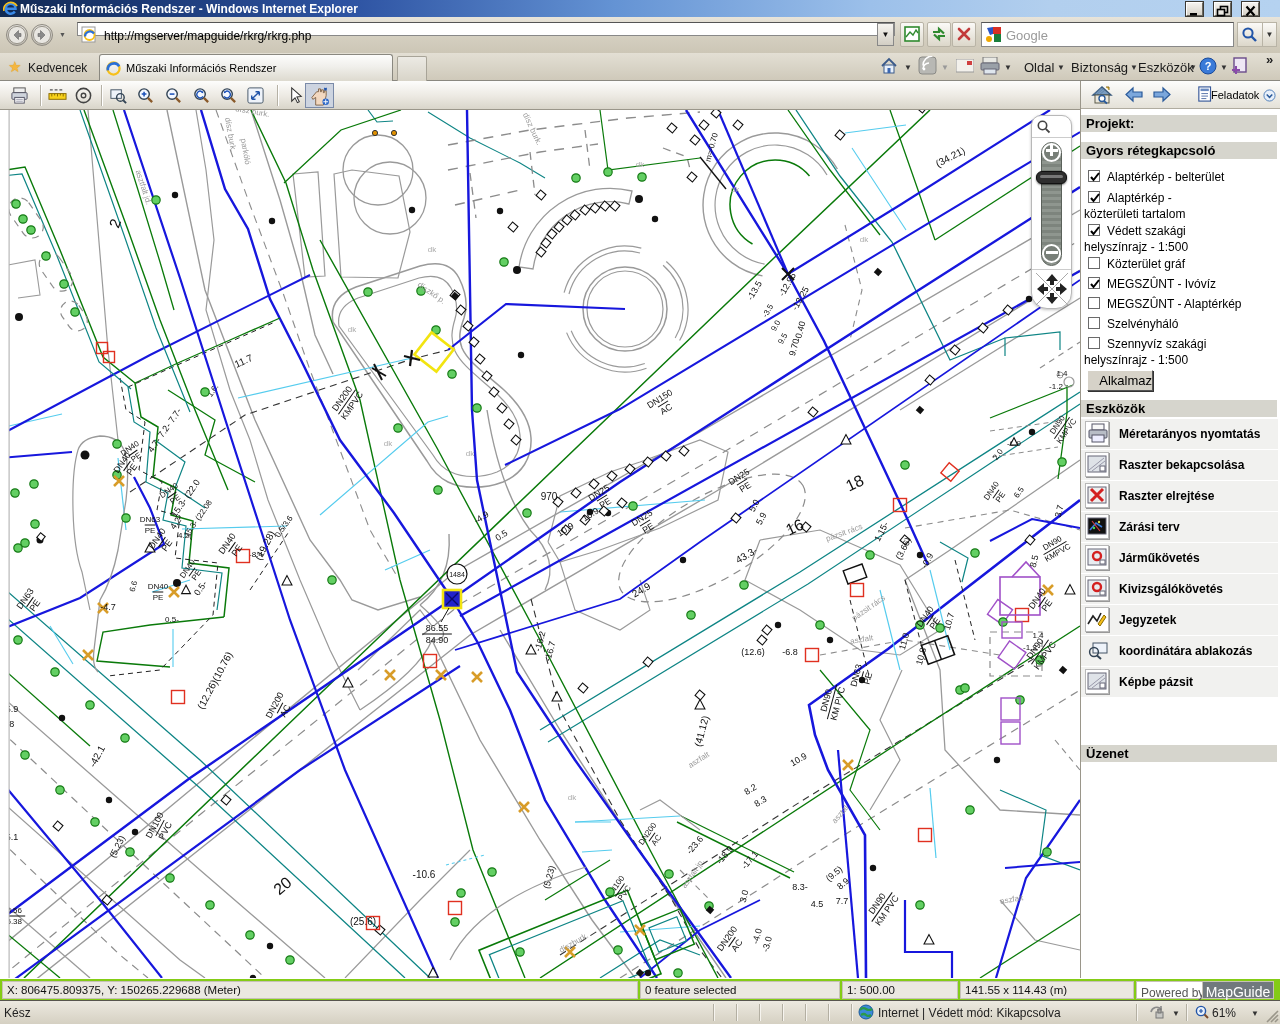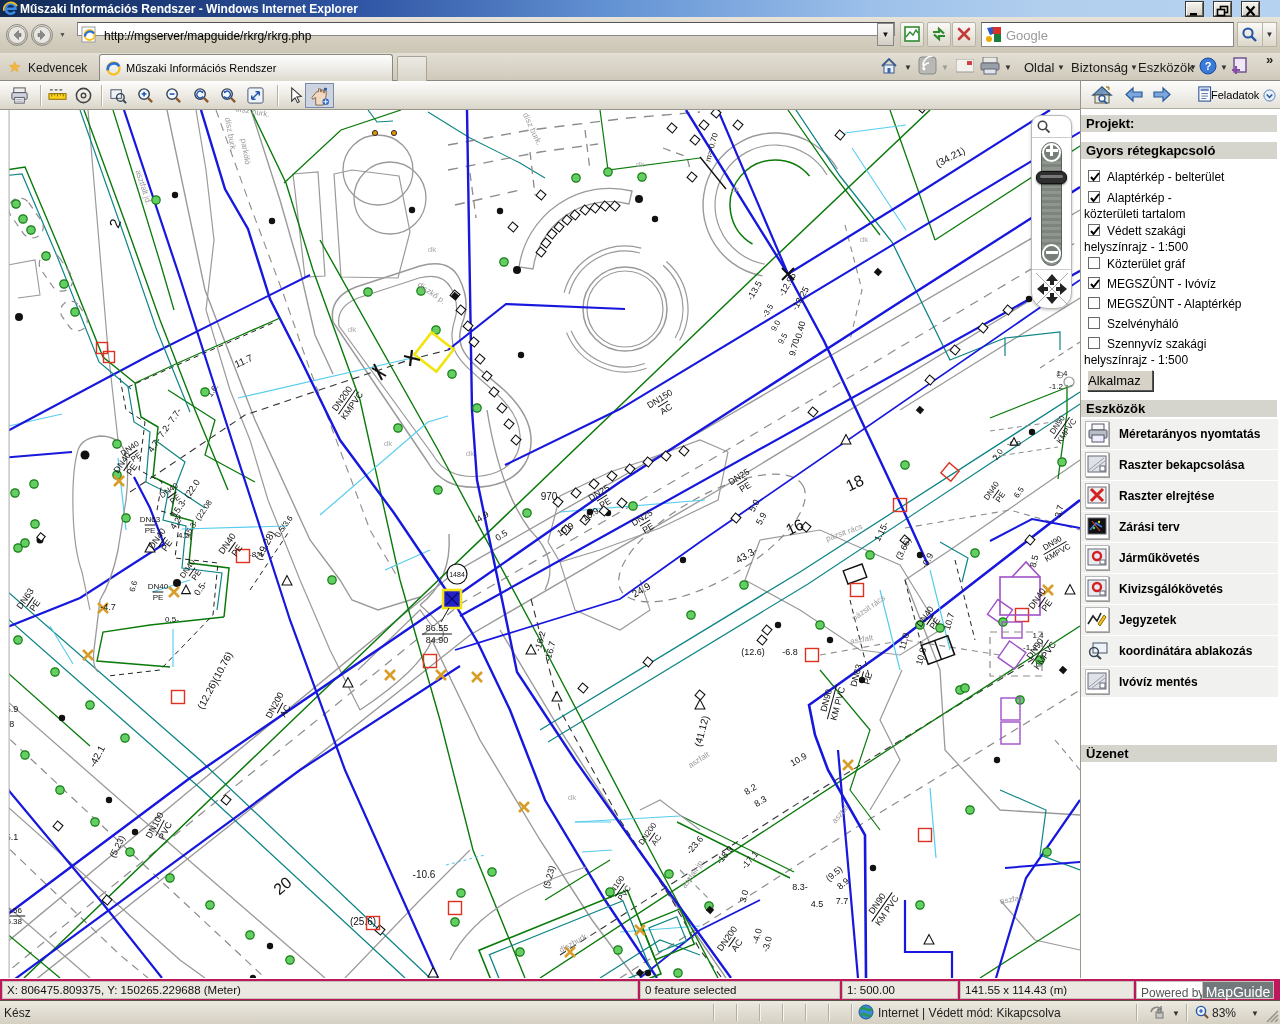--- a/index.html
+++ b/index.html
@@ -38,28 +38,28 @@
 #toolrow svg{position:absolute;top:5px}
 .tsep{position:absolute;top:4px;width:1px;height:21px;background:#b5b1a5;box-shadow:1px 0 0 #fff}
 #panbox{position:absolute;left:305px;top:2px;width:29px;height:25px;background:#cdd4e0;border:1px solid #7a8aa8}
 
 #panel{position:absolute;left:1080px;top:81px;width:200px;height:897px;background:#fff;border-left:1px solid #9a968a}
 #ptool{position:absolute;left:0;top:0;width:200px;height:28px;background:linear-gradient(180deg,#fdfdfc,#e4e1d8);border-bottom:1px solid #b0aca0}
 .phead{position:absolute;left:0;width:196px;height:17px;background:#d6d5cd;color:#000;font-size:13px;font-weight:bold;padding-left:5px;line-height:17px}
 .cbx{position:absolute;left:7px;width:12px;height:12px;background:#fff;border:1px solid #6a6a6a}
 .cbl{position:absolute;left:26px;font-size:12px;font-weight:normal;color:#000;white-space:nowrap}
 .cbl2{position:absolute;left:3px;font-size:12px;font-weight:normal;color:#000;white-space:nowrap}
-#alkalmaz{position:absolute;left:6px;top:289px;width:66px;height:21px;background:#d6d2c8;border:1px solid #888;border-top-color:#fff;border-left-color:#fff;border-right-color:#555;border-bottom-color:#555;font-size:13px;text-align:left;line-height:19px;color:#000;box-shadow:1px 1px 0 #333}
+#alkalmaz{position:absolute;left:6px;top:289px;width:66px;height:21px;background:#d6d2c8;border:1px solid #888;border-top-color:#fff;border-left-color:#fff;border-right-color:#555;border-bottom-color:#555;font-size:13px;text-align:right;line-height:19px;color:#000;box-shadow:1px 1px 0 #333}
 .trow{position:absolute;left:0;width:197px;height:30px;background:#f1f1ef}
 .trow .ticon{position:absolute;left:4px;top:2px;width:24px;height:25px;background:#fff;border:1px solid #b8b8b8;box-shadow:1px 1px 0 #999}
 .trow .tlbl{position:absolute;left:38px;top:8px;font-size:12px;font-weight:bold;color:#000;white-space:nowrap}
 
 #map{position:absolute;left:0;top:110px;width:1080px;height:868px;background:#fff;overflow:hidden}
 
-#mapstatus{position:absolute;left:0;top:978px;width:1280px;height:23px;background:#be185d;border-top:1px solid #fff;border-bottom:1px solid #57554e;font-size:11.5px;color:#111}
+#mapstatus{position:absolute;left:0;top:978px;width:1280px;height:23px;background:#84cc16;border-top:1px solid #fff;border-bottom:1px solid #57554e;font-size:11.5px;color:#111}
 .mseg{position:absolute;top:2px;height:18px;background:#ebe8e1;border:1px solid #c6c2b6;padding:2px 0 0 4px;white-space:nowrap}
 
 #winstatus{position:absolute;left:0;top:1001px;width:1280px;height:23px;background:linear-gradient(180deg,#ece9e0,#d5d0c2);font-size:12px;color:#222}
 .wsep{position:absolute;top:3px;width:2px;height:17px;border-left:1px solid #b3afa2;border-right:1px solid #f6f4ef}
 
 #slider{position:absolute;left:1031px;top:115px;width:41px;height:194px;background:#fff;border:1px solid #b8b8b8;border-radius:10px 10px 16px 16px;box-shadow:0 1px 3px rgba(0,0,0,.25)}
 </style></head>
 <body>
 <div id="root">
 
@@ -1058,21 +1058,21 @@
             <path d="M11 16.5 L15 20" stroke="#345" stroke-width="2"></path>
           </svg></div>
         <div class="tlbl">koordinátára ablakozás</div>
       </div>
   <div class="trow" style="top:586px">
         <div class="ticon"><svg width="22" height="23" viewBox="0 0 22 23">
             <rect x="2" y="3" width="18" height="16" fill="#dfe3e8" stroke="#667"></rect>
             <path d="M3 17 L18 5 M6 18 L19 8" stroke="#99a"></path>
             <rect x="14" y="13" width="5" height="5" fill="#fff" stroke="#667"></rect>
           </svg></div>
-        <div class="tlbl">Ivóvíz mentés</div>
+        <div class="tlbl">Képbe pázsit</div>
       </div>
   <div class="phead" style="top:664px">Üzenet</div>
 </div>
 
 <div id="mapstatus">
   <div class="mseg" style="left:2px;width:636px">X: 806475.809375, Y: 150265.229688 (Meter)</div>
   <div class="mseg" style="left:640px;width:200px">0 feature selected</div>
   <div class="mseg" style="left:842px;width:116px">1: 500.00</div>
   <div class="mseg" style="left:960px;width:174px">141.55 x 114.43 (m)</div>
   <div class="mseg" style="left:1136px;width:67px;background:#fff;color:#555;padding-top:4px;font-size:12px">Powered by</div>
@@ -1100,19 +1100,19 @@
         <rect x="8" y="8" width="7" height="6" fill="#c8c8c4" stroke="#777"></rect>
         <rect x="10" y="5" width="3" height="4" fill="none" stroke="#777"></rect>
       </svg>
   <div style="position:absolute;left:1172px;top:8px;font-size:8px;color:#333">▼</div>
   <div class="wsep" style="left:1186px"></div>
   <svg style="position:absolute;left:1194px;top:3px" width="16" height="16" viewBox="0 0 16 16">
         <circle cx="7" cy="7" r="4.6" fill="#e8f0fa" stroke="#2255a8" stroke-width="1.4"></circle>
         <path d="M5 7 h4 M7 5 v4" stroke="#2255a8" stroke-width="1.2"></path>
         <path d="M10.5 10.5 L14 14" stroke="#7a4a2a" stroke-width="2"></path>
       </svg>
-  <div style="position:absolute;left:1212px;top:5px">83%</div>
+  <div style="position:absolute;left:1212px;top:5px">61%</div>
   <div style="position:absolute;left:1251px;top:8px;font-size:8px;color:#333">▼</div>
   <svg style="position:absolute;left:1266px;top:9px" width="13" height="13" viewBox="0 0 13 13">
         <path d="M12 1 L1 12 M12 5 L5 12 M12 9 L9 12" stroke="#9a968a" stroke-width="1.6"></path>
       </svg>
 </div>
 
 </div>
 </body></html>

